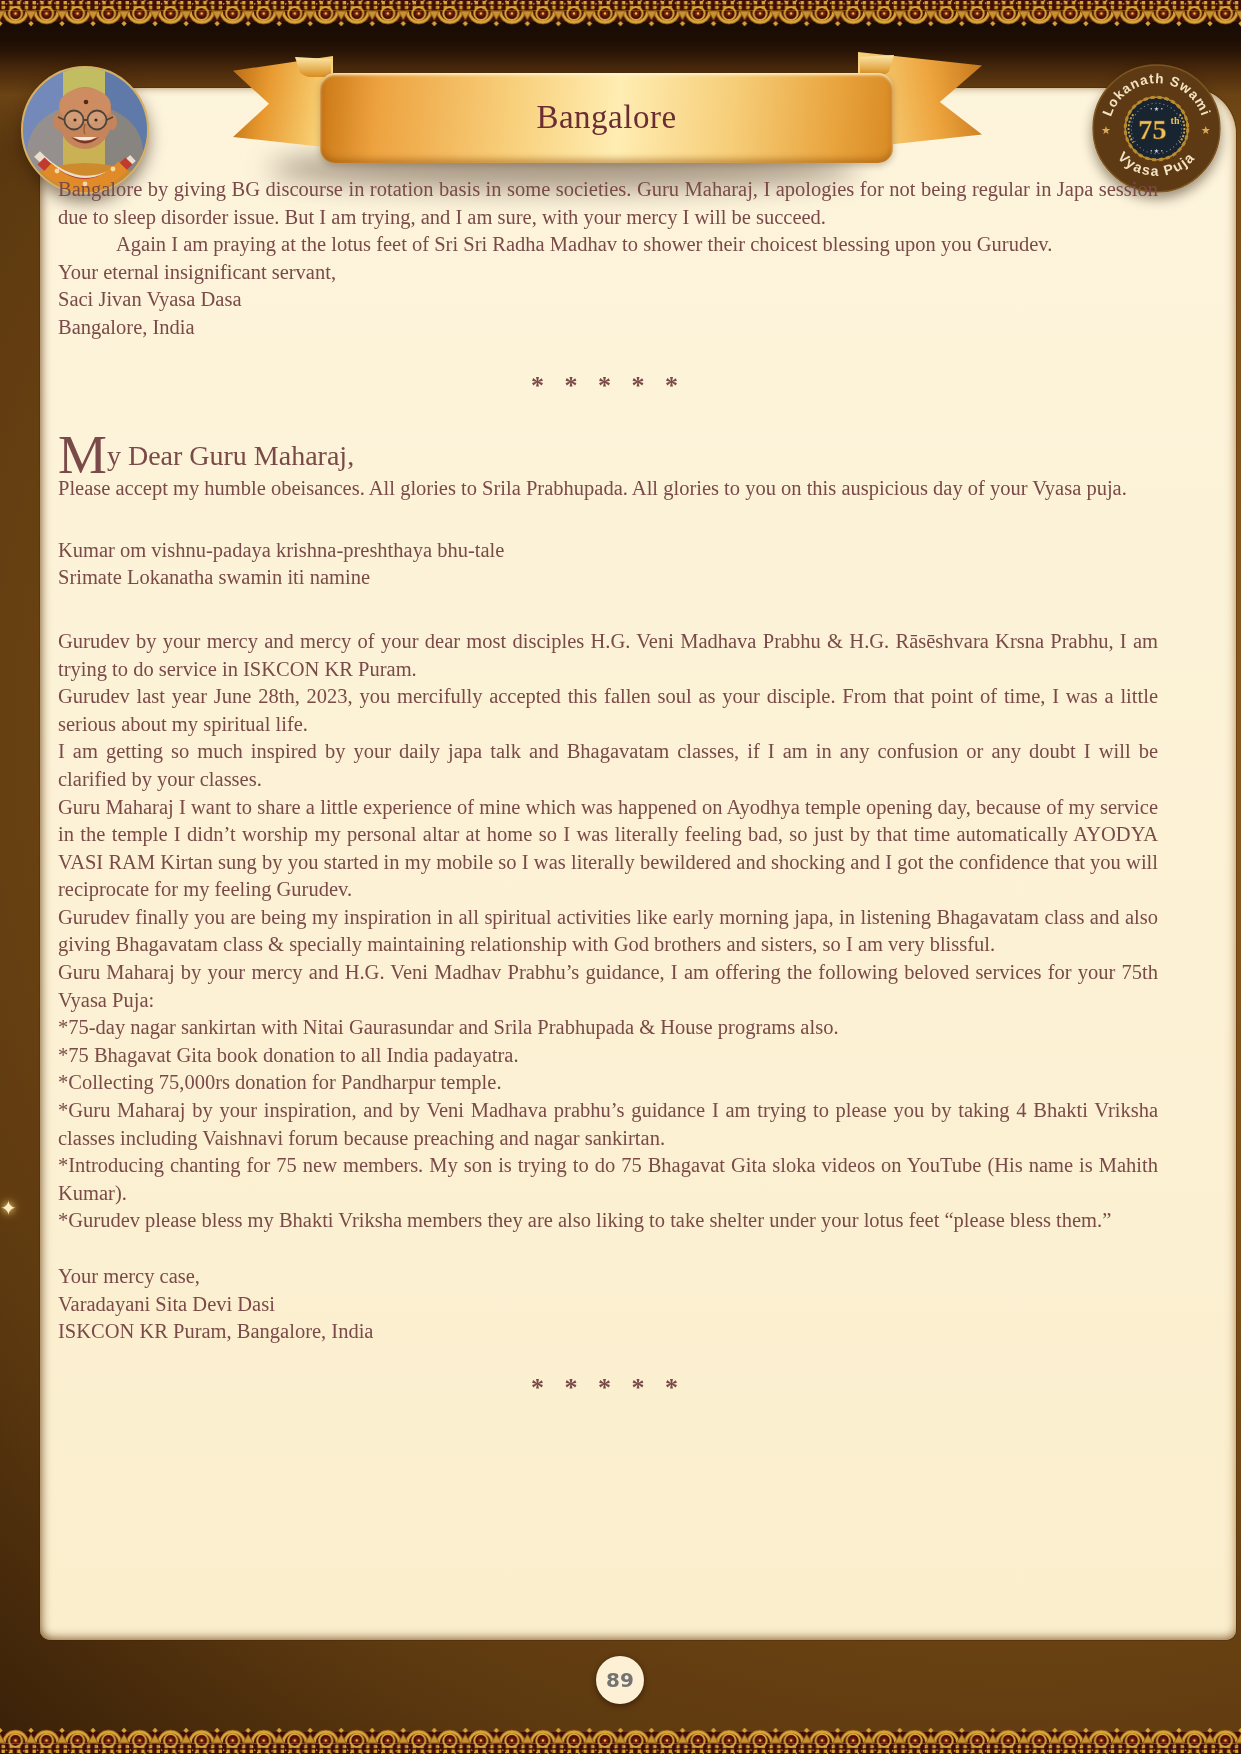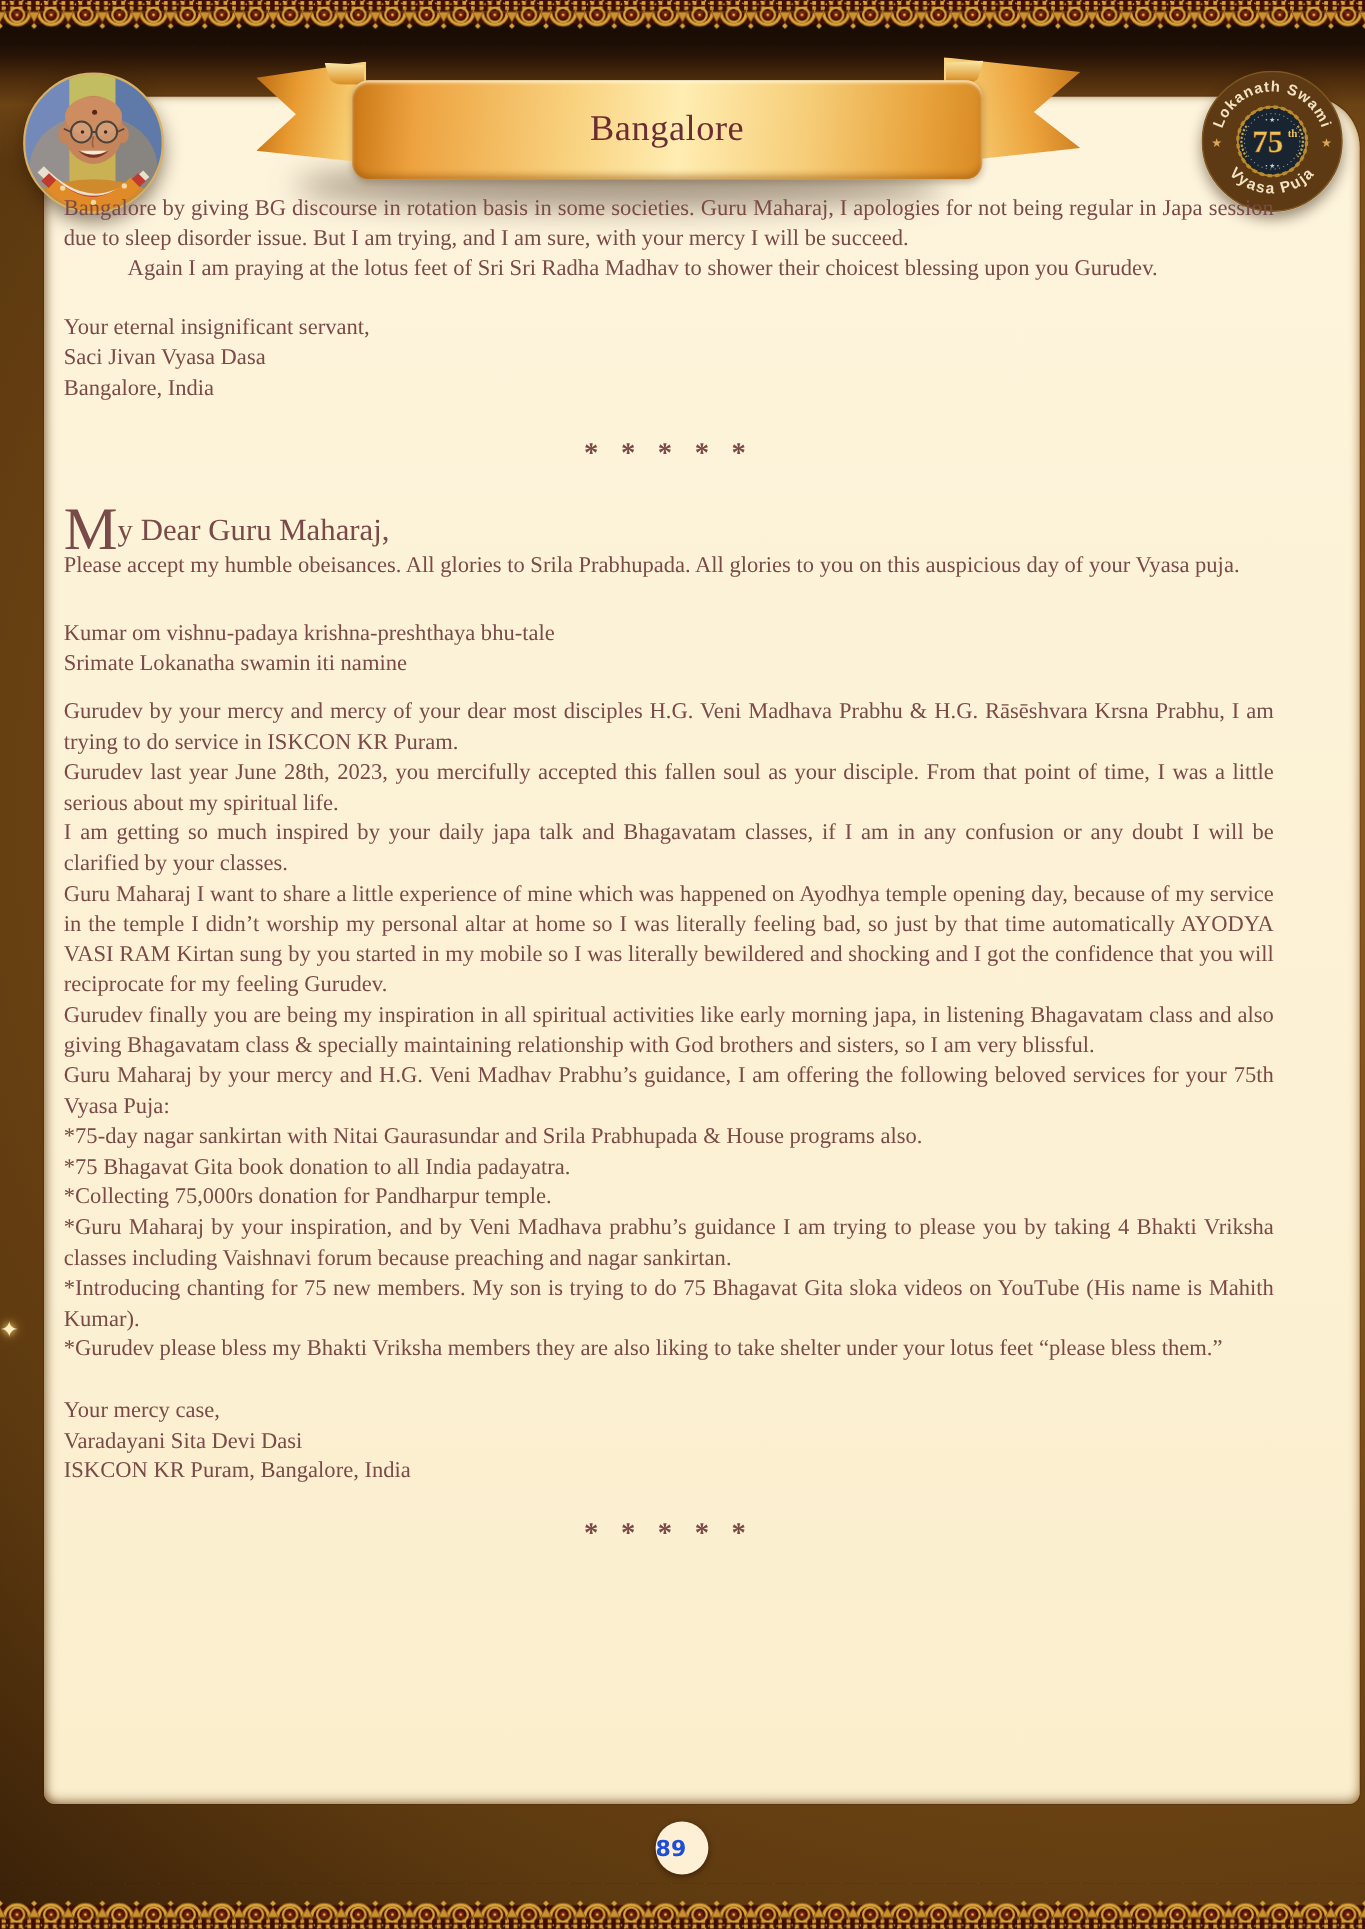--- a/index.html
+++ b/index.html
@@ -59,36 +59,36 @@
   .badge{
     position:absolute;left:1092px;top:64px;width:129px;height:129px;border-radius:50%;z-index:8;
     box-shadow:0 6px 12px rgba(40,20,5,.45);
   }
   .content{
     position:absolute;left:58px;top:176px;width:1100px;z-index:9;
     color:#7a4a48;font-size:20.5px;line-height:27.6px;
   }
   .content p{margin:0;text-align:justify;}
   .indent{text-indent:58px;}
-  .sig{margin-top:26px;}
+  .sig{}
   .sig div{line-height:27.6px;}
   .sep{margin-top:30px;text-align:center;font-size:26px;font-weight:bold;letter-spacing:7px;}
   .salutation{margin-top:36px;}
   .dropcap{font-size:55px;line-height:40px;vertical-align:-8px;}
   .sal-rest{font-size:28px;}
   .opening{margin-top:30px;}
   .mantra{margin-top:34px;}
-  .bodyblock{margin-top:16px;}
+  .bodyblock{margin-top:36px;}
   .sig2{margin-top:28px;}
   .sep2{margin-top:28px;}
   .pagenum{
     position:absolute;left:596px;top:1656px;width:48px;height:48px;border-radius:50%;z-index:4;
     background:#fdf0d5;box-shadow:0 2px 6px rgba(20,8,0,.5);
-    line-height:48px;font-family:"DejaVu Sans",sans-serif;
-    font-weight:bold;font-size:20px;color:#1d4ed8;
+    text-align:center;line-height:48px;font-family:"DejaVu Sans",sans-serif;
+    font-weight:bold;font-size:20px;color:#737373;
   }
   .sparkle{position:absolute;left:0px;top:1196px;z-index:9;font-size:20px;color:#ffeec2;
     text-shadow:0 0 6px #ffdf8a,0 0 12px #e8b54a;}
 </style>
 </head>
 <body>
 
 <div class="strip top">
   <svg width="1241" height="42" xmlns="http://www.w3.org/2000/svg">
     <defs>

